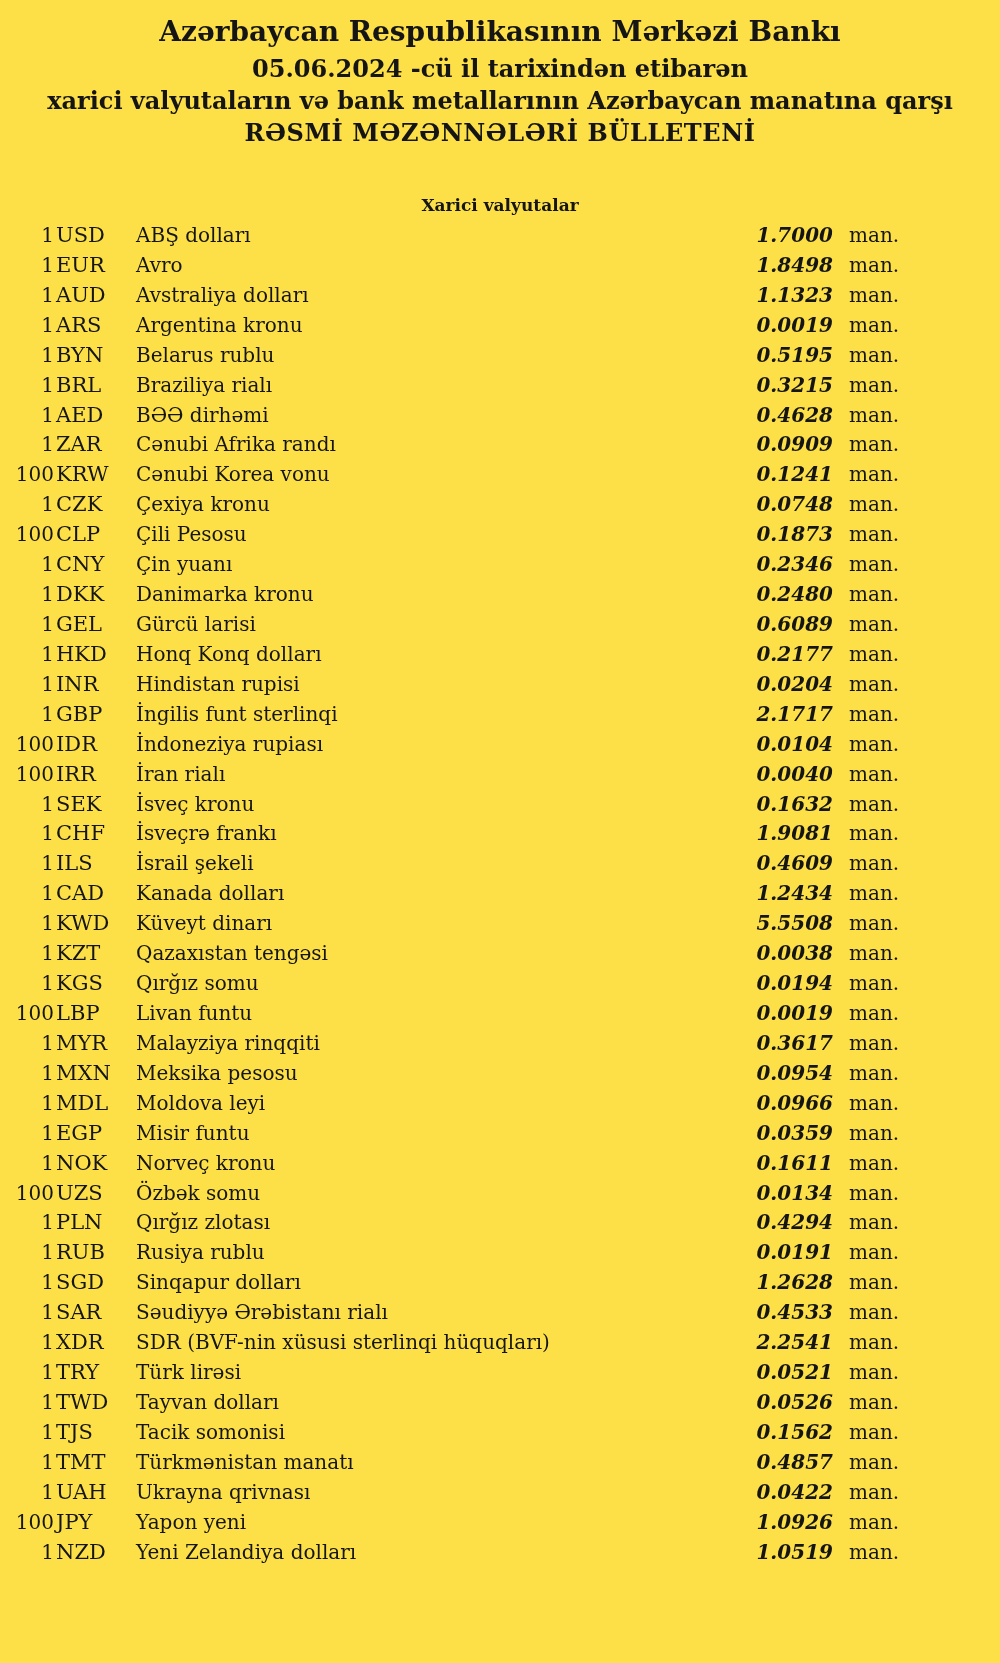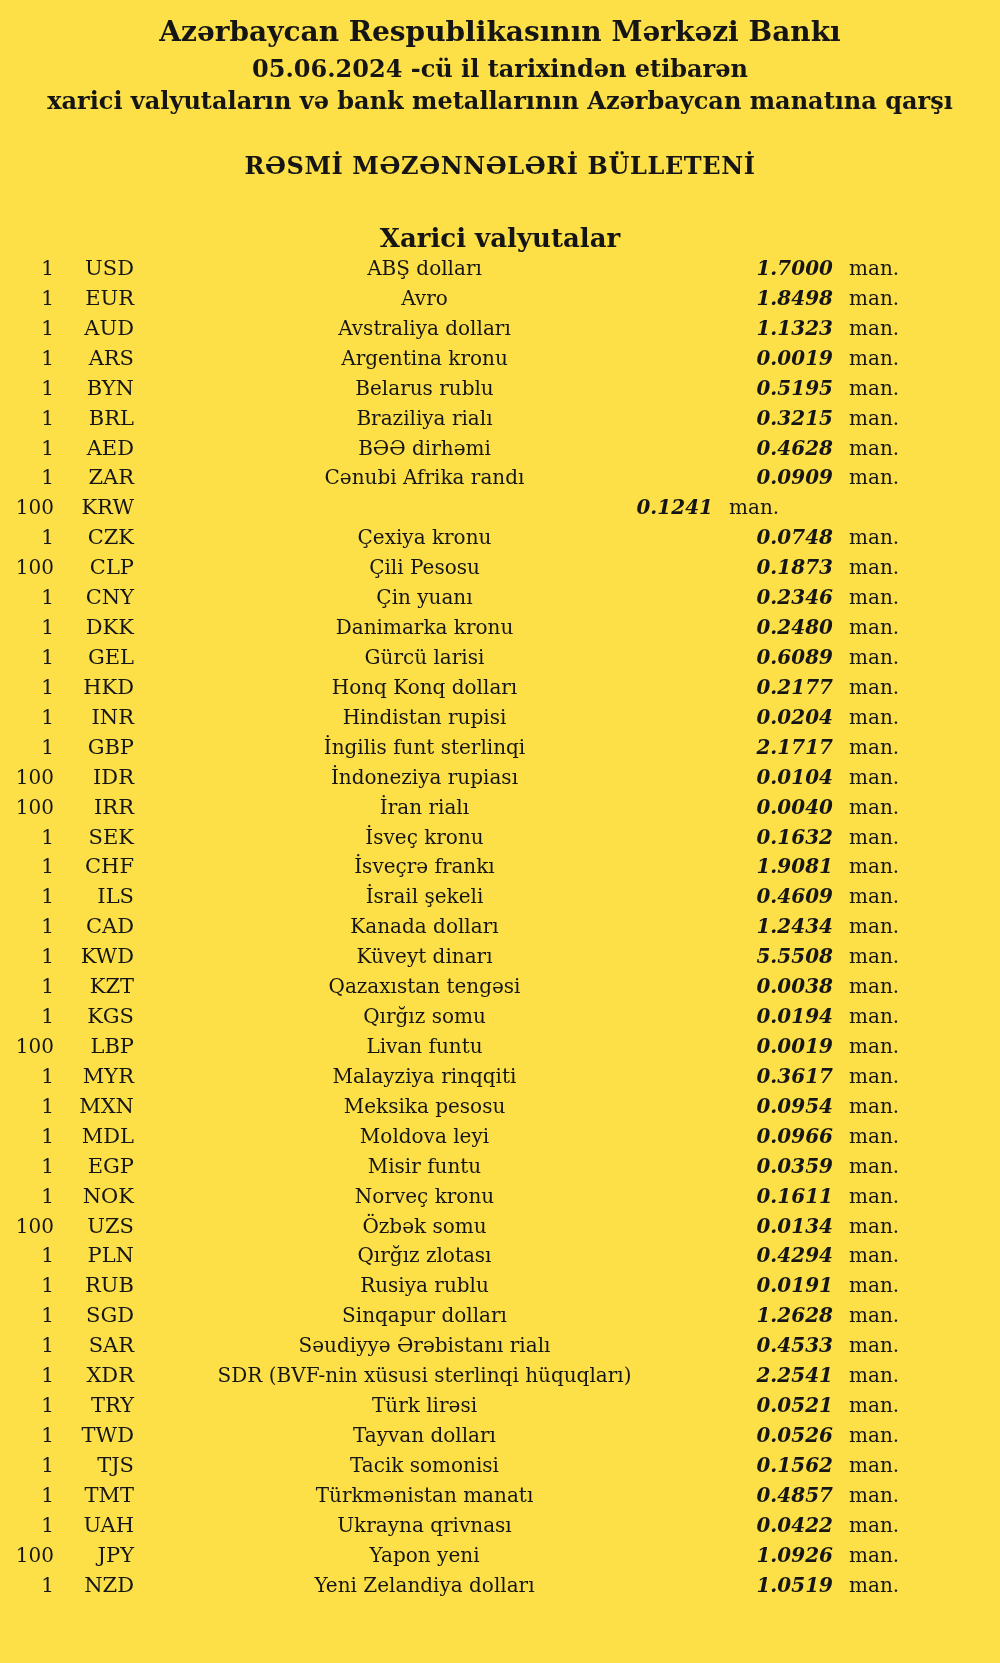--- a/index.html
+++ b/index.html
@@ -28,24 +28,24 @@
     font-size: 28px;
     font-weight: bold;
     line-height: 36px;
   }
   .date-line, .subtitle, .bulletin-line {
     font-size: 24px;
     font-weight: bold;
     line-height: 32px;
   }
   .date-line { margin-top: 3px; }
-  .bulletin-line { letter-spacing: 0.6px; margin-top: 33px; }
+  .bulletin-line { letter-spacing: 0.6px; }
   .section-title {
     text-align: center;
-    font-size: 26px;
+    font-size: 17px;
     font-weight: bold;
     line-height: 32px;
     margin-top: 40px;
   }
   .table {
     width: 100%;
     box-sizing: border-box;
     padding-right: 95px;
   }
   .row {
@@ -54,25 +54,25 @@
     height: 29.93px;
     line-height: 29.93px;
     font-size: 20px;
     white-space: nowrap;
   }
   .qty {
     text-align: right;
     padding-right: 2px;
   }
   .code {
-    text-align: right;
+    text-align: left;
     font-size: 21px;
   }
   .name {
-    text-align: center;
+    text-align: left;
     padding-left: 2px;
   }
   .rate {
     text-align: right;
     font-style: italic;
     font-weight: bold;
   }
   .man {
     text-align: left;
     padding-left: 16px;
@@ -153,20 +153,21 @@
     <span class="qty">1</span>
     <span class="code">ZAR</span>
     <span class="name">Cənubi Afrika randı</span>
     <span class="rate">0.0909</span>
     <span class="man">man.</span>
   </div>
 
   <div class="row">
     <span class="qty">100</span>
     <span class="code">KRW</span>
+    <span class="name">Cənubi Korea vonu</span>
     <span class="rate">0.1241</span>
     <span class="man">man.</span>
   </div>
 
   <div class="row">
     <span class="qty">1</span>
     <span class="code">CZK</span>
     <span class="name">Çexiya kronu</span>
     <span class="rate">0.0748</span>
     <span class="man">man.</span>

